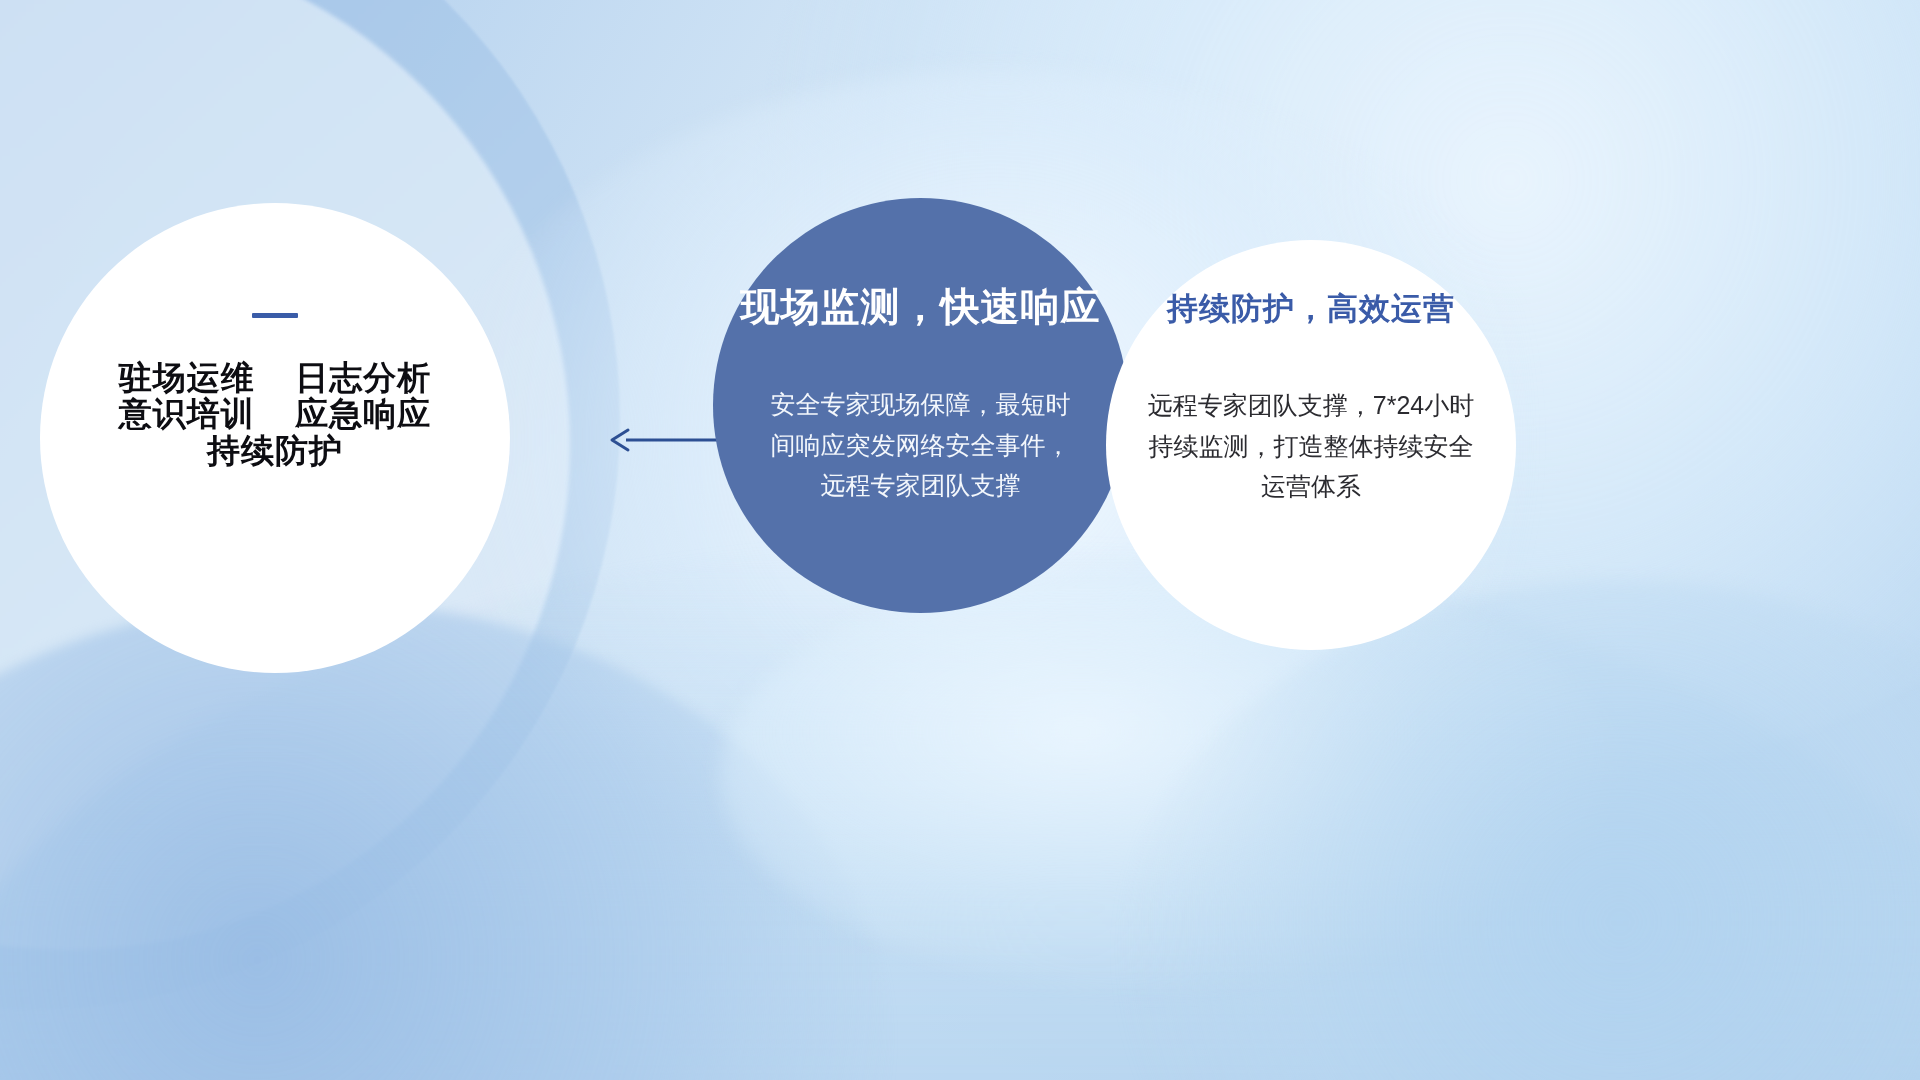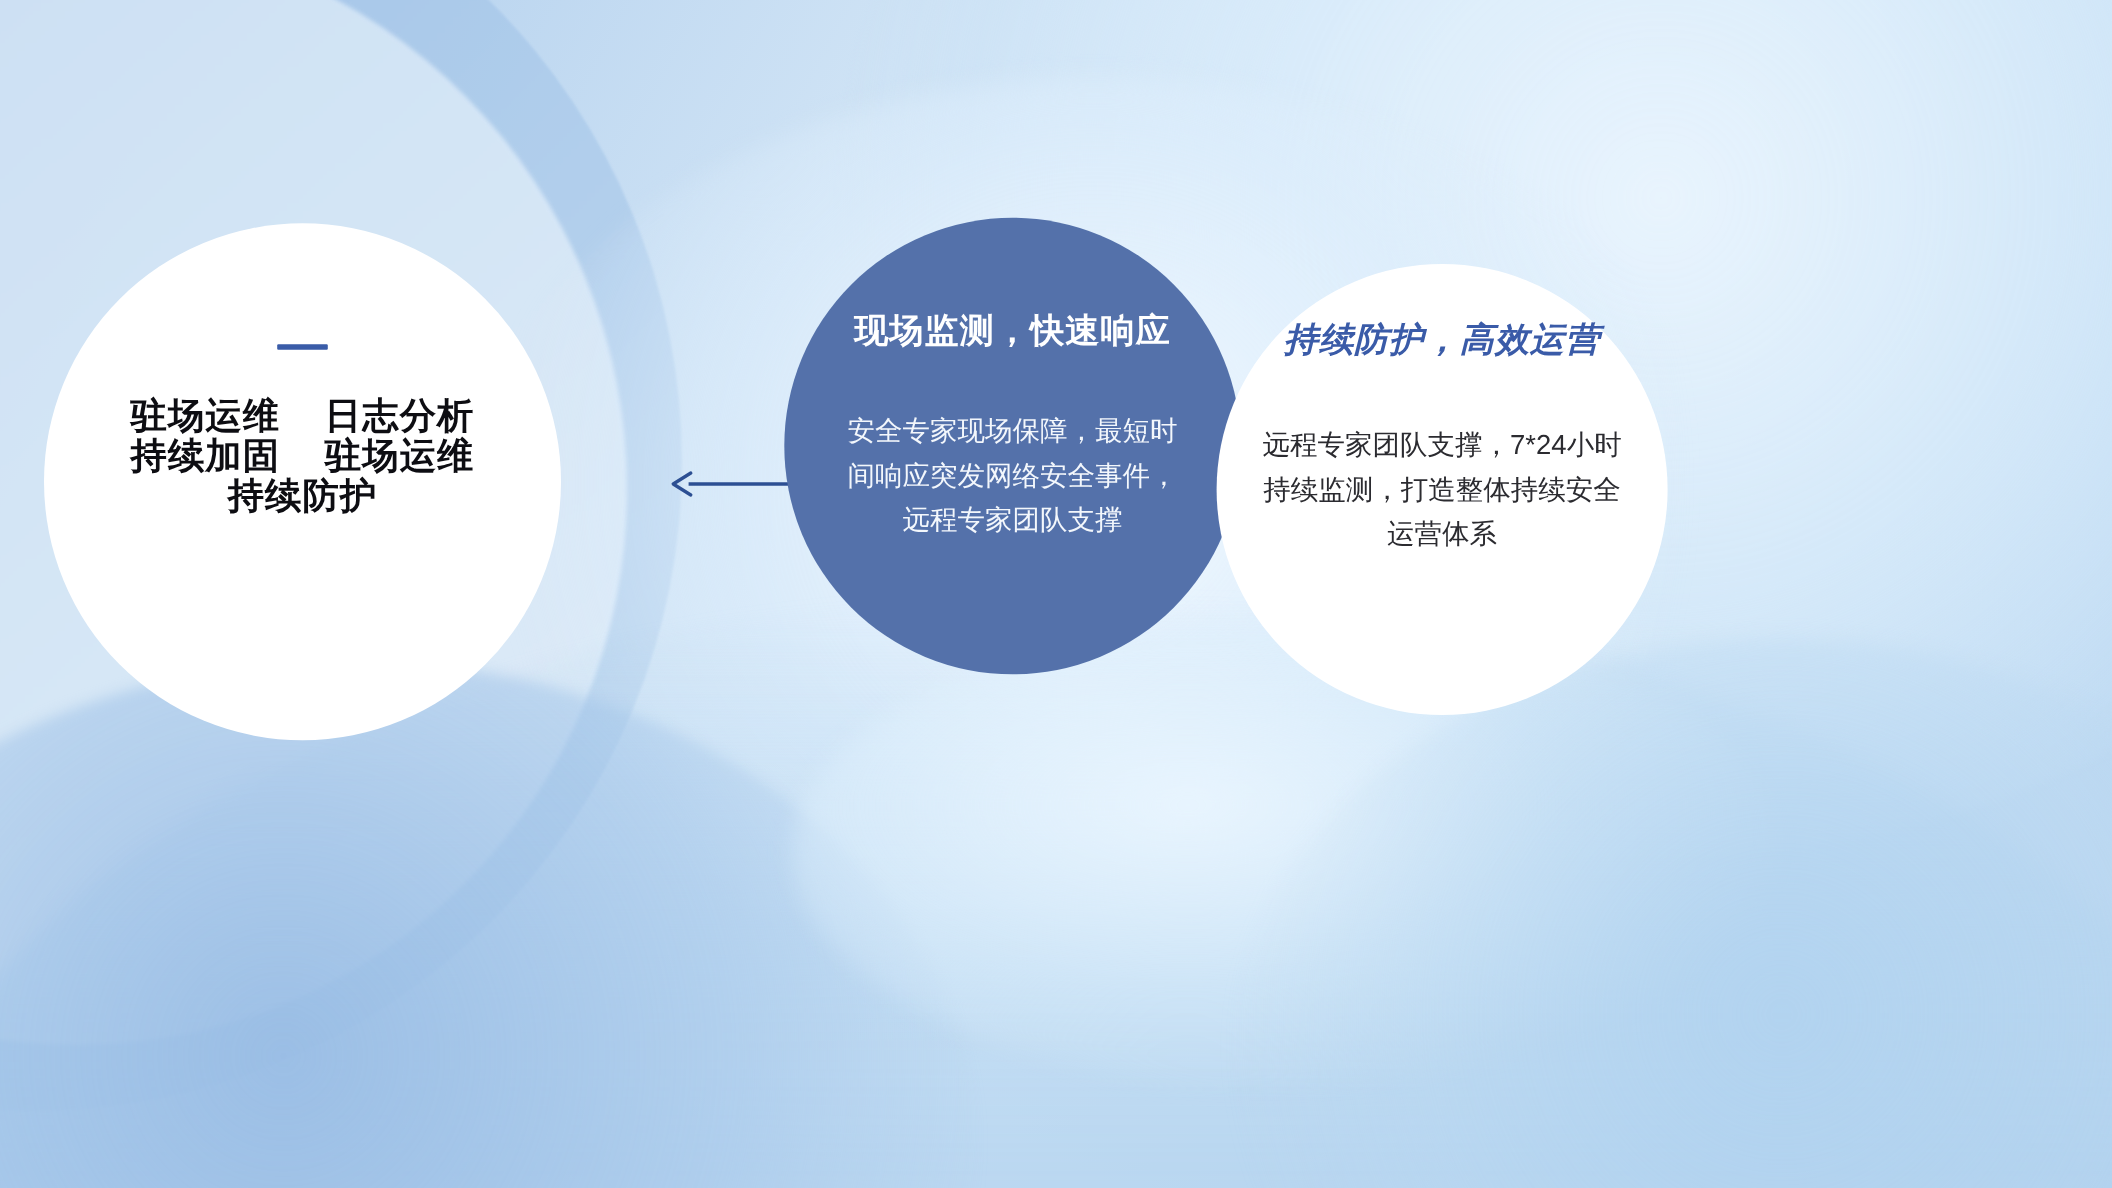--- a/index.html
+++ b/index.html
@@ -182,21 +182,21 @@
     width: 415px;
     height: 415px;
     background: #5471aa;
     display: flex;
     flex-direction: column;
     align-items: center;
     padding-top: 82px;
     z-index: 3;
   }
   .mid-title {
-    font-size: 31px;
+    font-size: 39px;
     font-weight: bold;
     color: #ffffff;
     letter-spacing: 1px;
     white-space: nowrap;
     text-align: center;
   }
   .mid-body {
     margin-top: 50px;
     width: 300px;
     font-size: 25px;
@@ -217,21 +217,20 @@
     padding-top: 48px;
     z-index: 4;
   }
   .right-title {
     font-size: 31px;
     font-weight: bold;
     color: #3a5ba8;
     letter-spacing: 1px;
     white-space: nowrap;
     text-align: center;
-    font-style: italic;
   }
   .right-body {
     margin-top: 55px;
     width: 345px;
     font-size: 25px;
     line-height: 1.62;
     color: #2b2b30;
     text-align: center;
   }
 
@@ -257,21 +256,21 @@
   <div class="bg-glow-center"></div>
   <div class="bg-band-bottom"></div>
   <div class="bg-bottom-left"></div>
   <div class="bg-pale-streak"></div>
   <div class="bg-cool-right"></div>
 
   <div class="circle circle-left">
     <div class="dash"></div>
     <div class="left-lines">
       <div class="left-line">驻场运维    日志分析</div>
-      <div class="left-line">持续加固    驻场运维</div>
+      <div class="left-line">意识培训    应急响应</div>
       <div class="left-line">持续防护</div>
     </div>
   </div>
 
   <div class="arrow">
     <svg width="258" height="26" viewBox="0 0 258 26" xmlns="http://www.w3.org/2000/svg">
       <line x1="18" y1="13" x2="258" y2="13" stroke="#2c4f93" stroke-width="3"></line>
       <polyline points="20,3 4,13 20,23" fill="none" stroke="#2c4f93" stroke-width="3" stroke-linecap="round" stroke-linejoin="round"></polyline>
     </svg>
   </div>

